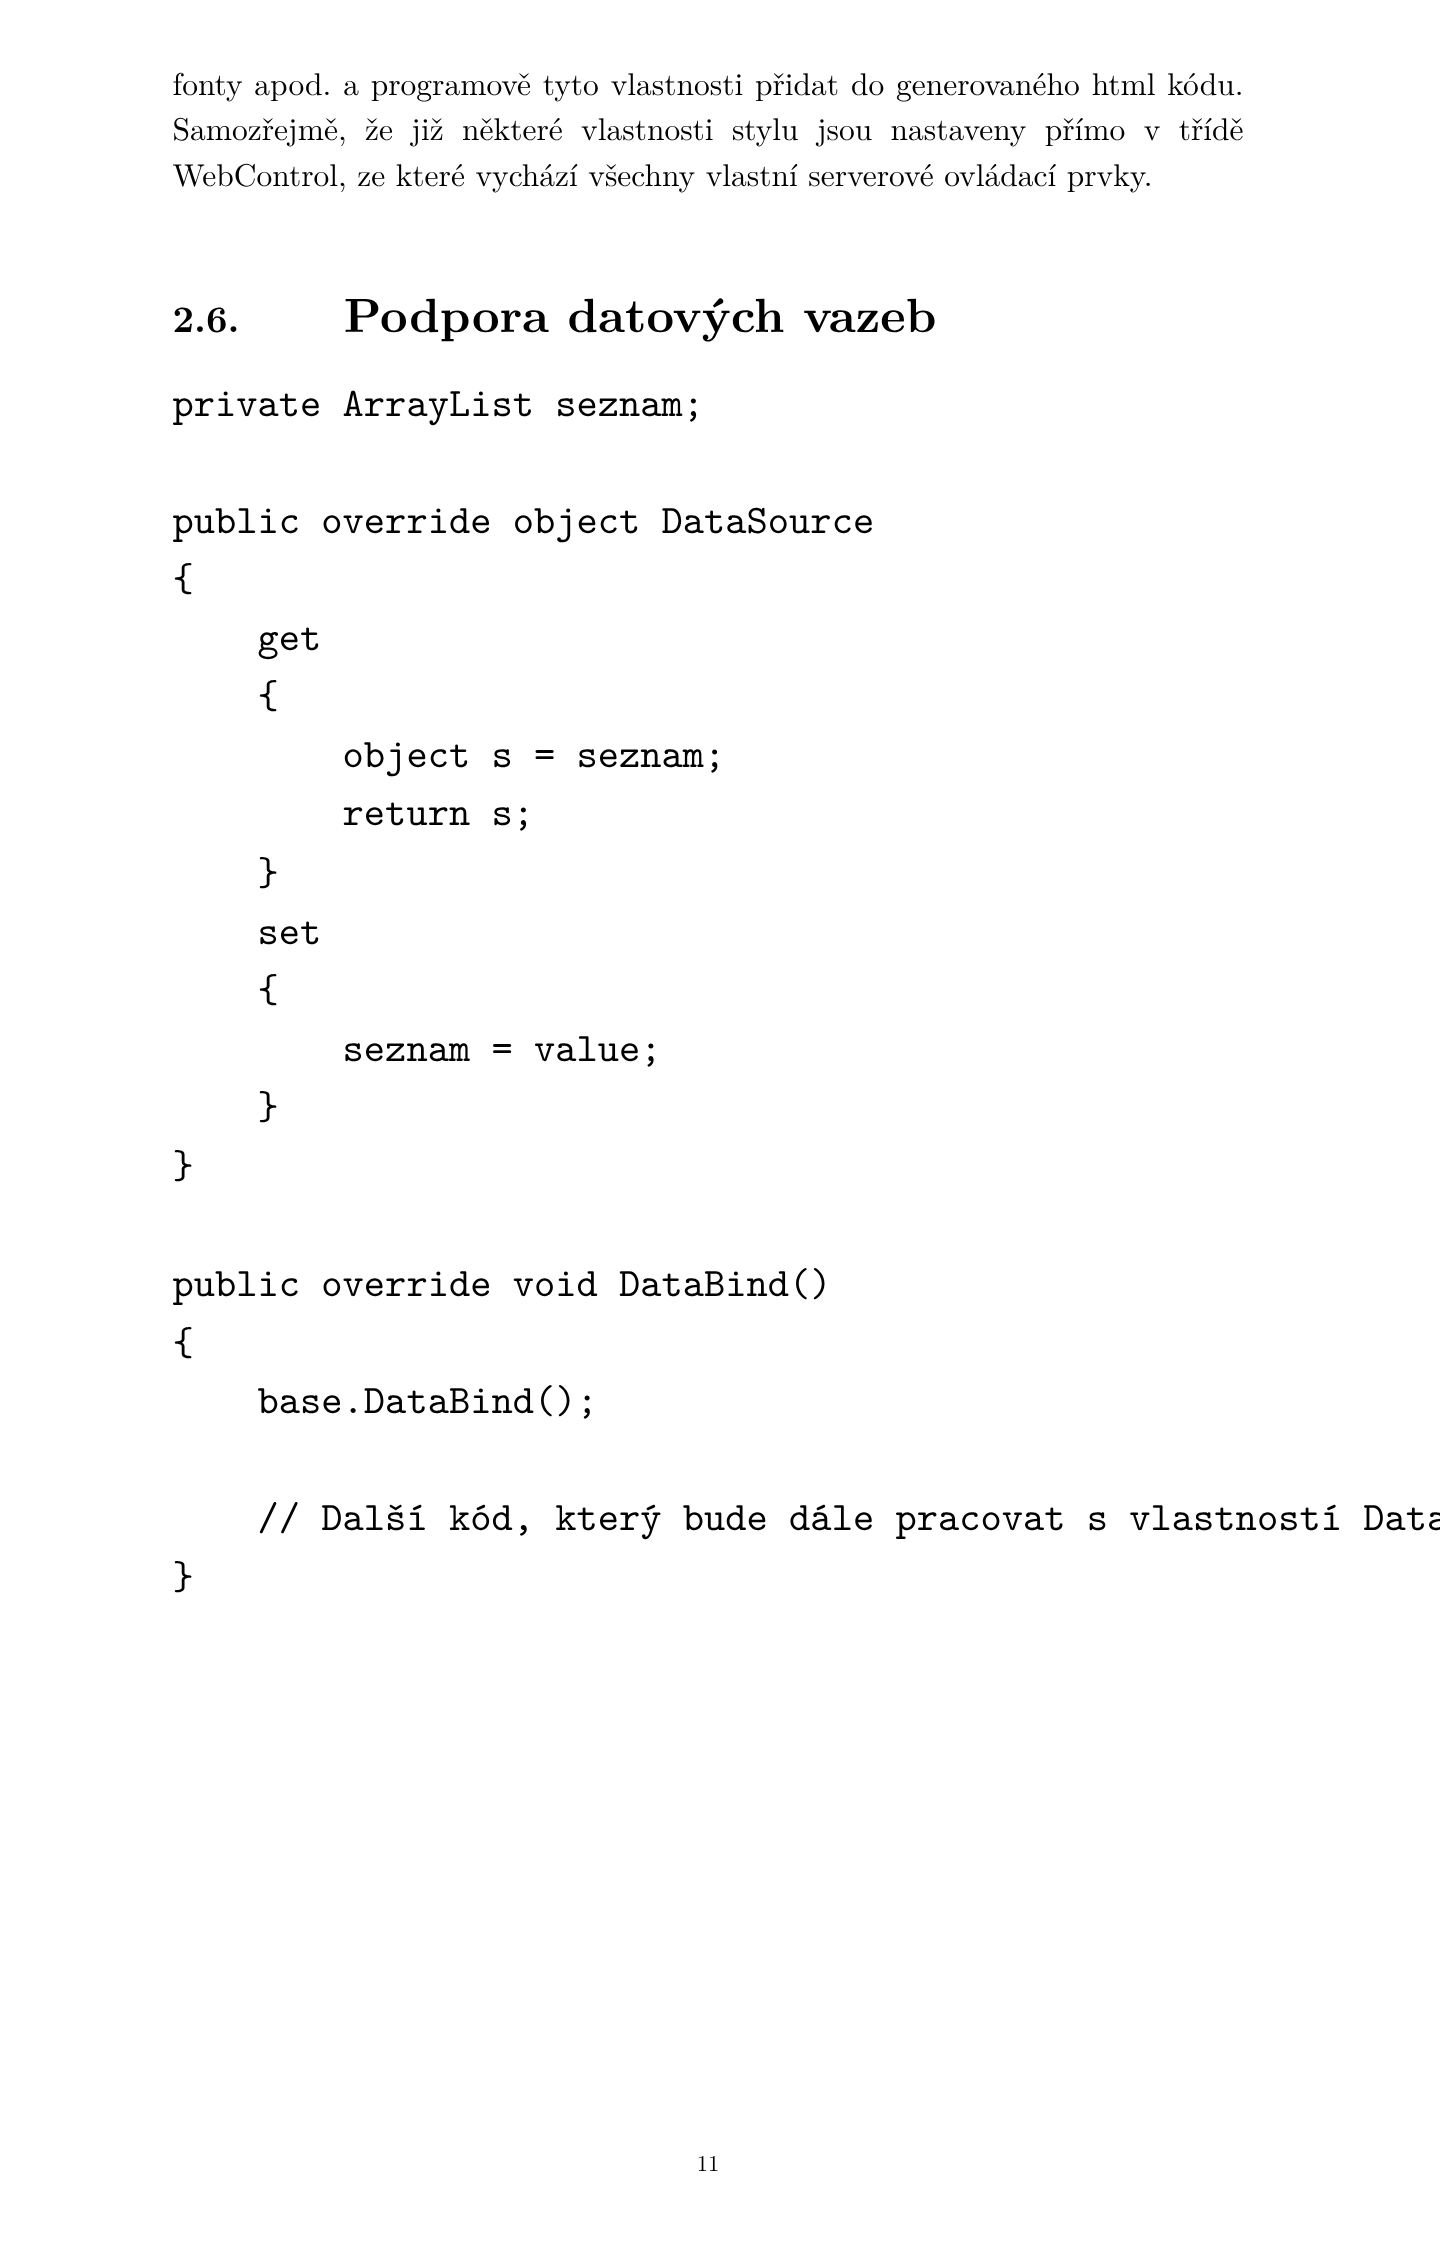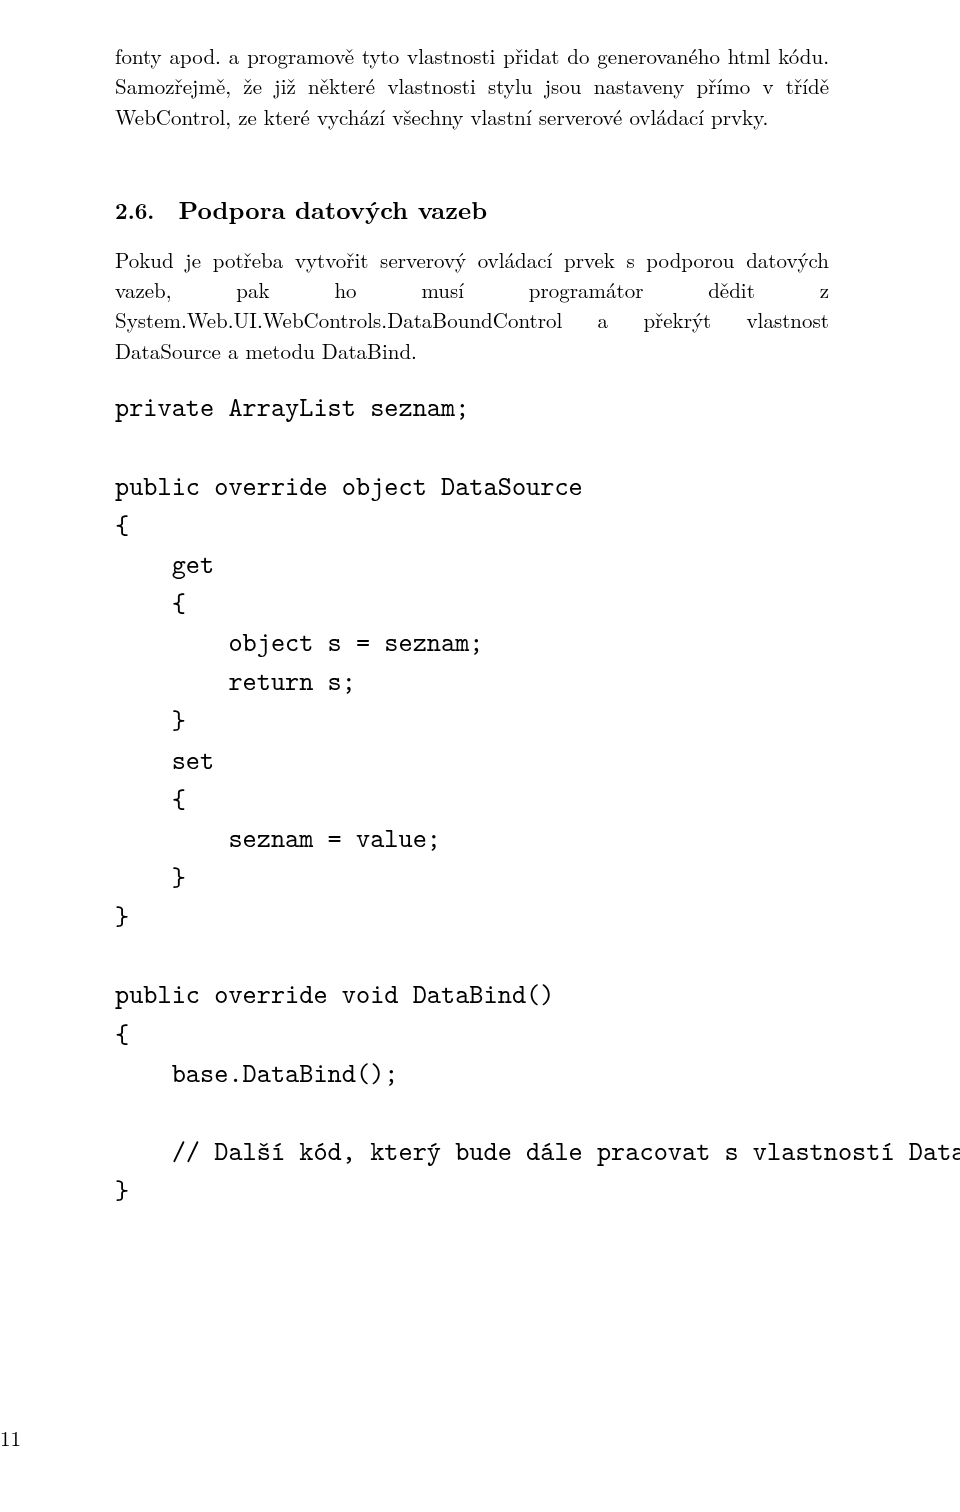--- a/index.html
+++ b/index.html
@@ -22,61 +22,61 @@
     line-height: 1.45;
     text-align: justify;
     margin: 0 0 1.1em 0;
   }
   .section-heading {
     display: flex;
     align-items: baseline;
     margin: 1.6em 0 1.1em 0;
   }
   .section-num {
-    font-size: 22px;
+    font-size: 25px;
     font-weight: bold;
     margin-right: 1.1em;
     margin-top: 37px;
   }
   .section-title {
-    font-size: 25px;
+    font-size: 32px;
     font-weight: bold;
+    margin-left: 42px;
   }
   .noindent {
     text-indent: 0;
   }
   .code {
     font-family: "Latin Modern Mono", "CMU Typewriter Text", "Courier New", Courier, monospace;
     font-size: 27px;
     line-height: 1.45;
     white-space: pre;
     margin: 0.6em 0 0 0;
   }
   .page-number {
     position: absolute;
     bottom: 60px;
     left: 0;
     width: 100%;
-    text-align: left;
-    font-size: 21px;
+    text-align: center;
+    font-size: 15px;
   }
 </style>
 </head>
 <body>
 
 <div class="page">
 
   <p class="body-text noindent">fonty apod. a programově tyto vlastnosti přidat do generovaného html kódu. Samozřejmě, že již některé vlastnosti stylu jsou nastaveny přímo v třídě WebControl, ze které vychází všechny vlastní serverové ovládací prvky.</p>
 
   <div class="section-heading">
     <span class="section-num">2.6.</span>
     <span class="section-title">Podpora datových vazeb</span>
   </div>
 
-  <p class="body-text noindent">Pokud je potřeba vytvořit serverový ovládací prvek s podporou datových vazeb, pak ho musí programátor dědit z System.Web.UI.WebControls.DataBoundControl a překrýt vlastnost DataSource a metodu DataBind.</p>
 
   <pre class="code">private ArrayList seznam;
 
 public override object DataSource
 {
     get
     {
         object s = seznam;
         return s;
     }

